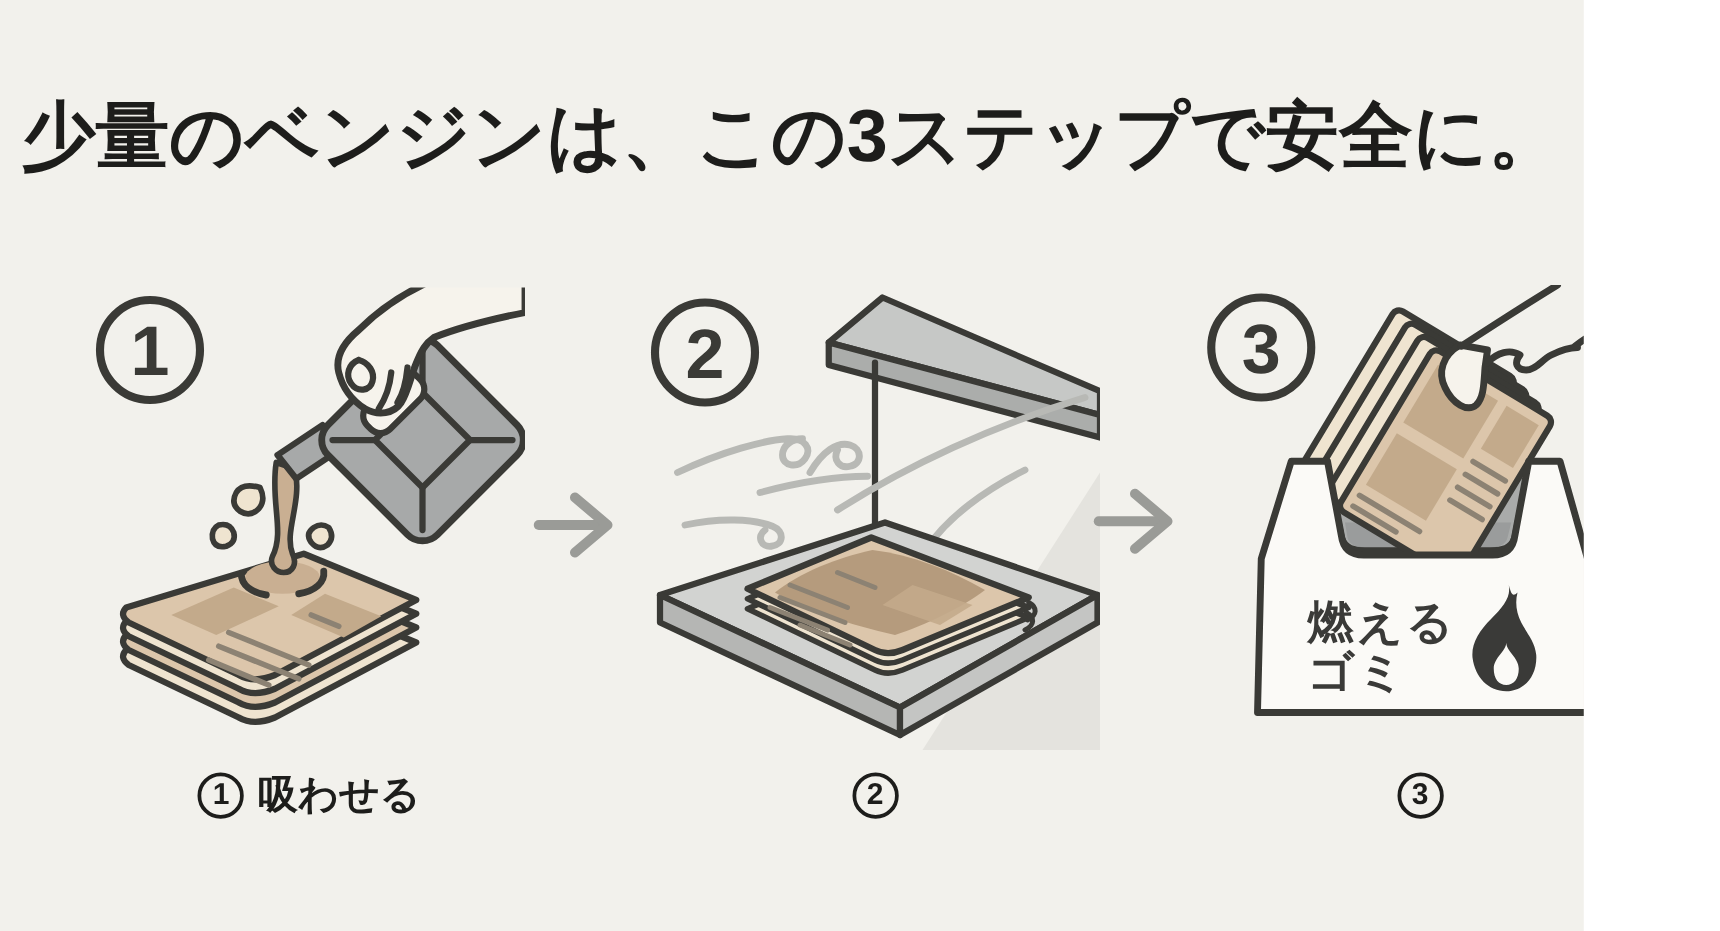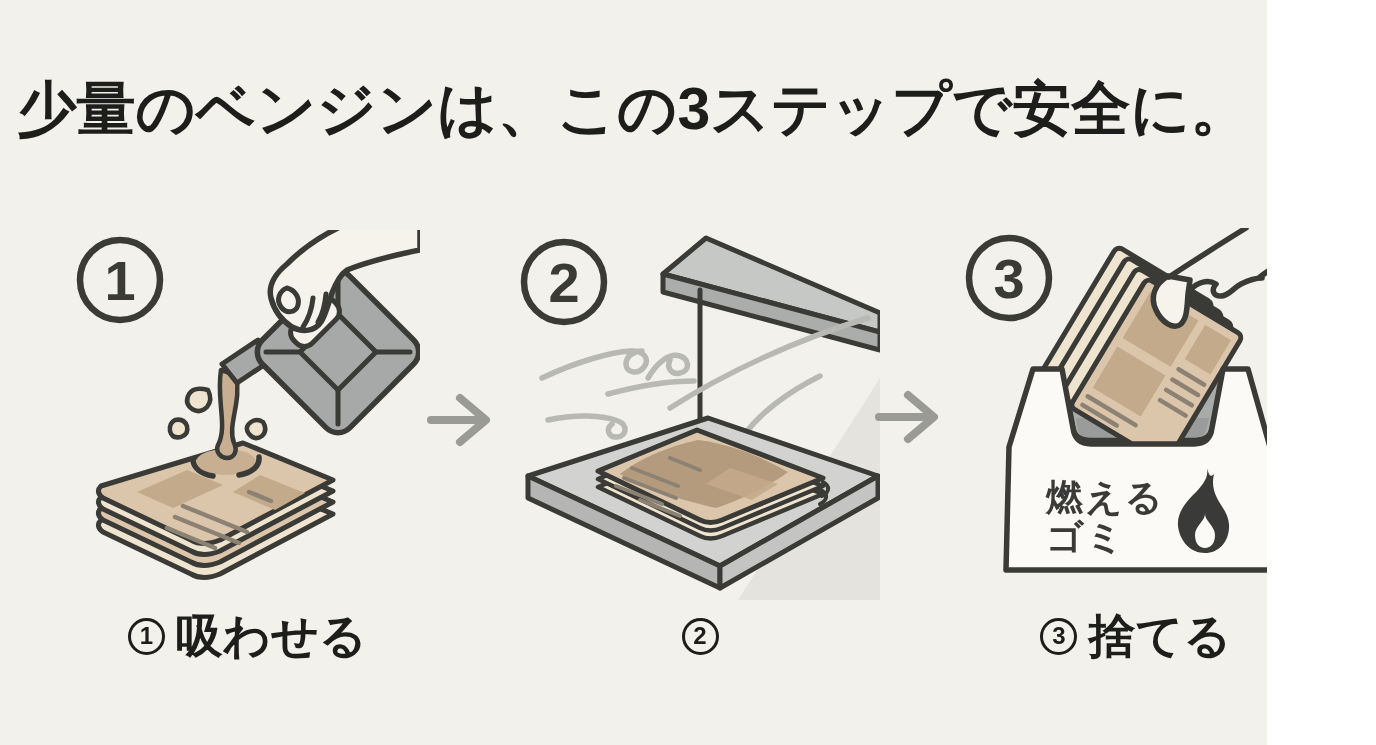--- a/index.html
+++ b/index.html
@@ -16,21 +16,21 @@
   body{font-family:"Liberation Sans","DejaVu Sans",sans-serif;background:#fff}
   .canvas{position:relative;width:1267px;height:745px;background:var(--background);overflow:hidden}
   .title{position:absolute;left:0;top:70px;width:100%;text-align:center;
          font-size:59px;font-weight:bold;color:var(--title-text);letter-spacing:0px;white-space:nowrap}
   .illo{position:absolute}
   .illo svg{display:block}
   .captions .cap{position:absolute;top:608px;height:56px;display:flex;align-items:center;justify-content:center;gap:11px}
   .cap .num-circle{display:inline-flex;align-items:center;justify-content:center;
       width:37px;height:37px;border:3px solid var(--title-text);border-radius:50%;
       font-size:24px;font-weight:bold;color:var(--title-text);flex:0 0 auto}
-  .cap .cap-label{font-size:47px;font-weight:bold;color:var(--title-text);white-space:nowrap}
+  .cap .cap-label{font-size:32px;font-weight:bold;color:var(--title-text);white-space:nowrap}
   
   .st{stroke:var(--outline);stroke-linejoin:round;stroke-linecap:round}
   .nf{fill:none}
   .f-can{fill:var(--can-gray)} .f-tan{fill:var(--newspaper-tan)} .f-tand{fill:var(--newspaper-dark-tan)}
   .f-cream{fill:var(--page-cream)} .f-hand{fill:var(--hand-cream)} .f-liquid{fill:var(--liquid-tan)}
   .f-plat{fill:var(--platform-gray)} .f-platd{fill:var(--platform-dark)} .f-platm{fill:var(--platform-mid)}
   .f-shelf{fill:var(--shelf-gray)} .f-shelfd{fill:var(--shelf-dark)}
   .f-bag{fill:var(--bag-white)} .f-inner{fill:var(--bag-inner-gray)} .f-flame{fill:var(--flame-dark)}
   .f-wet{fill:var(--wet-brown)} .f-wall{fill:var(--wall-shade)}
   .s-wind{stroke:var(--wind-gray);fill:none;stroke-linecap:round}
@@ -207,17 +207,16 @@
   <div class="captions">
     <div class="cap" style="left:75px;width:345px">
       <span class="num-circle">1</span>
       <span class="cap-label">吸わせる</span>
     </div>
     <div class="cap" style="left:520px;width:360px">
       <span class="num-circle">2</span>
     </div>
     <div class="cap" style="left:956px;width:360px">
       <span class="num-circle">3</span>
-      <span class="cap-label">捨てる</span>
     </div>
   </div>
 
 </div>
 
 </body></html>

